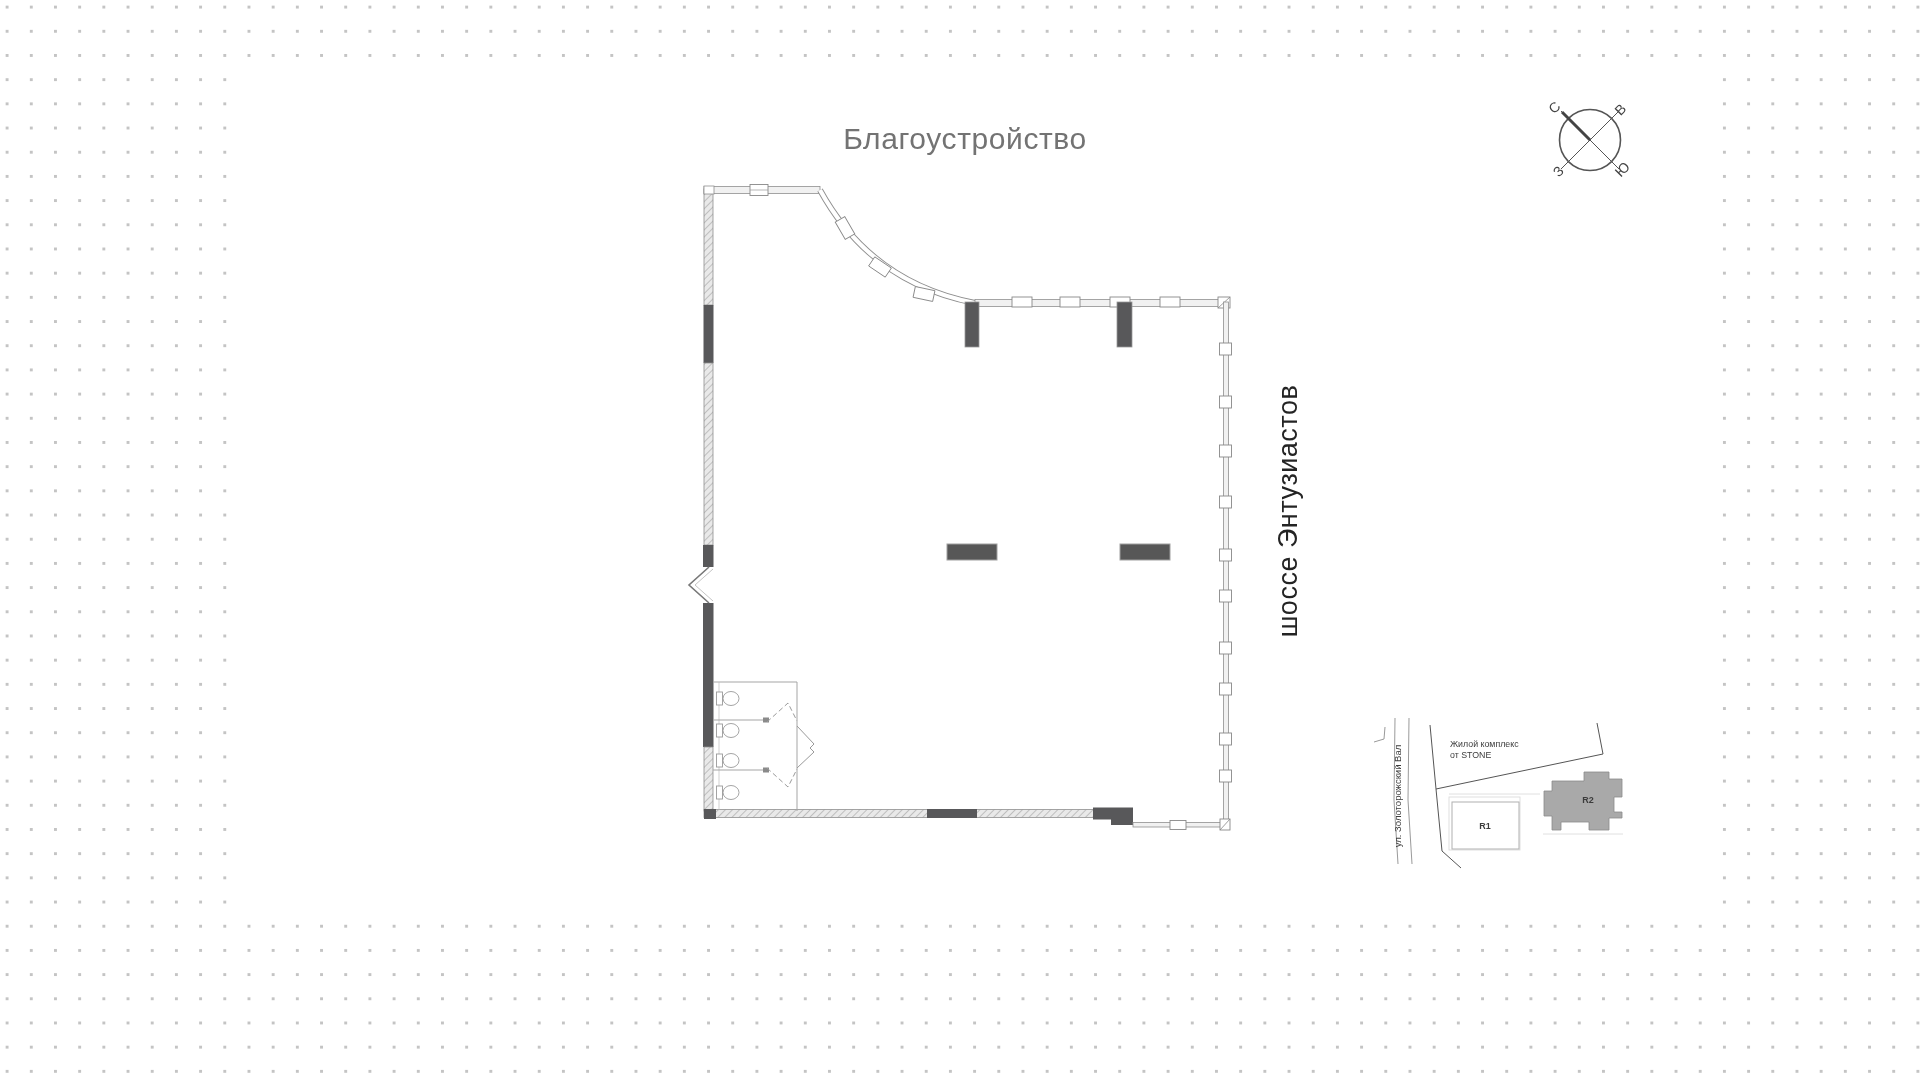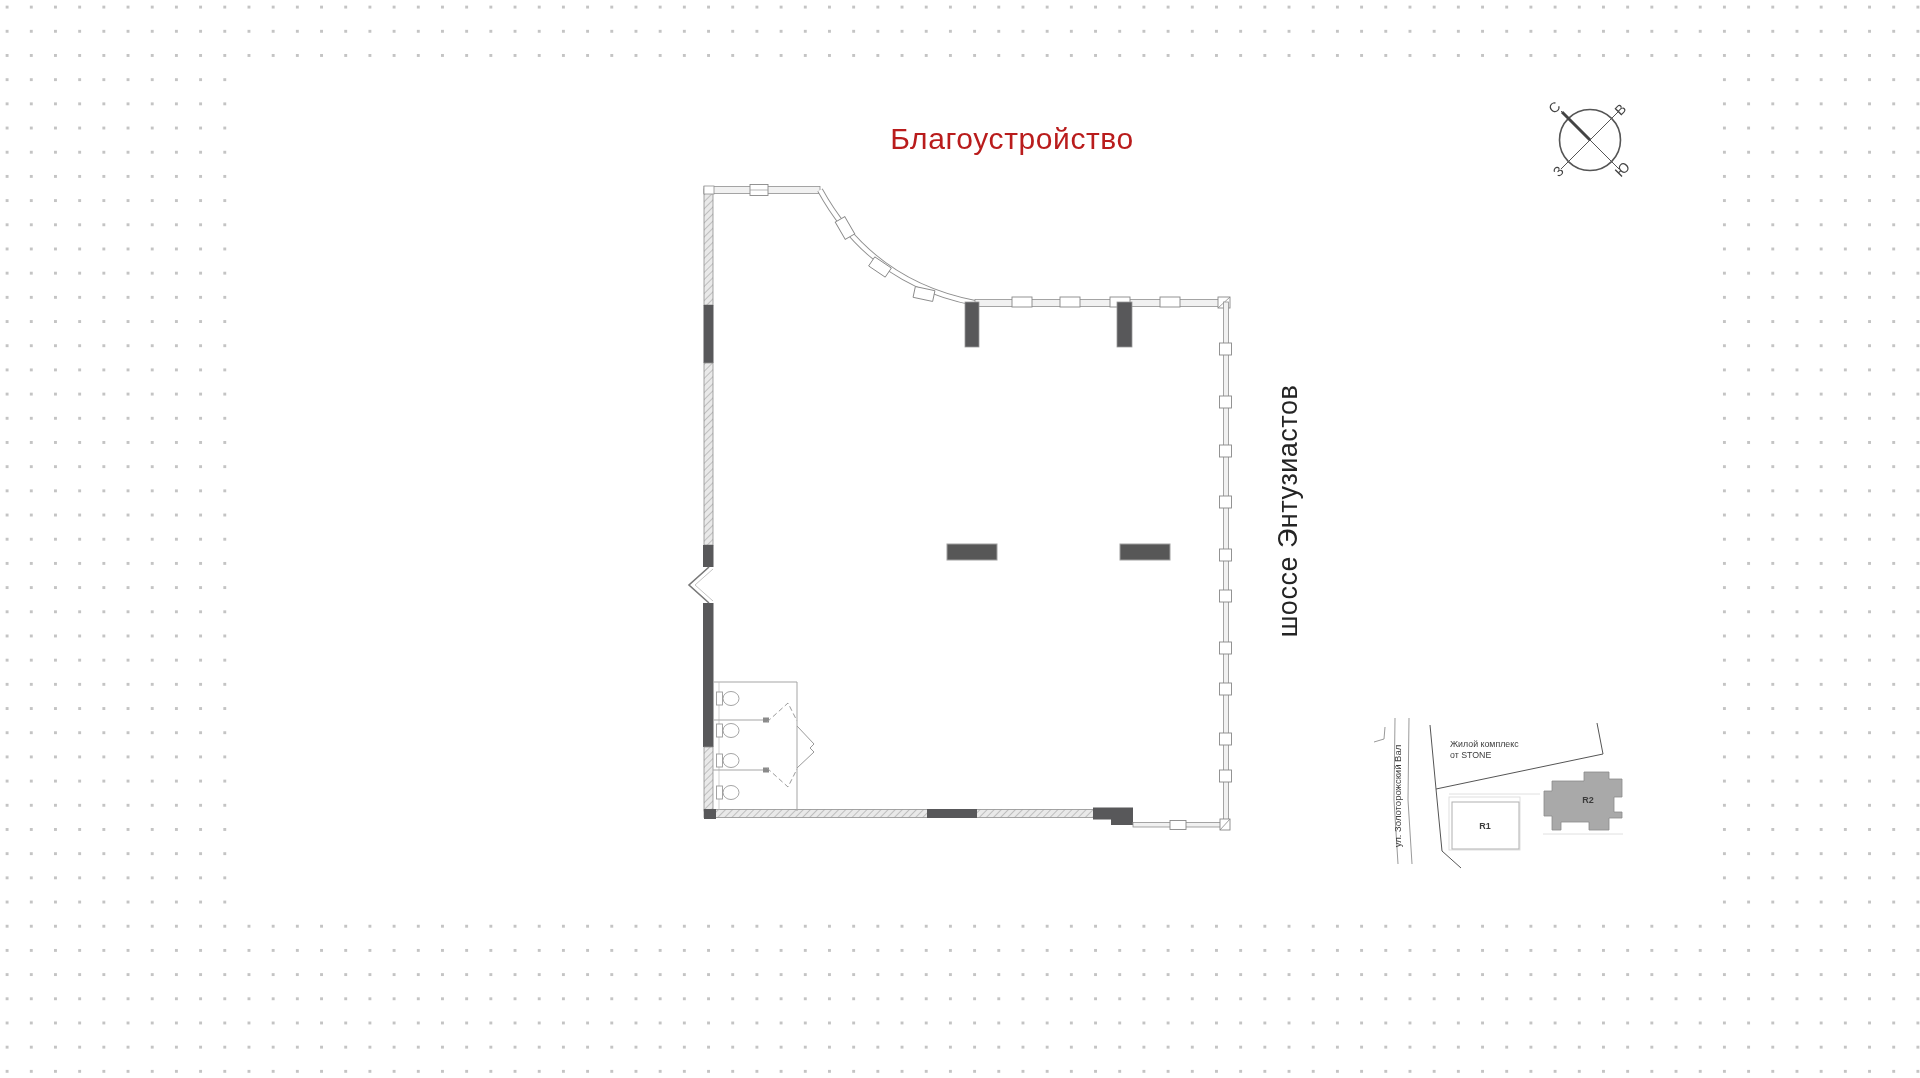--- a/index.html
+++ b/index.html
@@ -20,26 +20,26 @@
     background-position: -5px -5px;
   }
   .white-panel {
     position: absolute;
     left: 233px; top: 60px;
     width: 1469px; height: 848px;
     background: #ffffff;
   }
   .page-title {
     position: absolute;
-    left: 1012px; top: 122px;
+    left: 965px; top: 122px;
     transform: translateX(-50%);
     font-size: 30px;
     font-weight: 300;
     letter-spacing: 0.6px;
-    color: #b91c1c;
+    color: #737373;
     white-space: nowrap;
   }
   .highway-label {
     position: absolute;
     left: 1288px; top: 511px;
     transform: translate(-50%, -50%) rotate(-90deg);
     font-size: 27px;
     font-weight: 300;
     letter-spacing: 0.5px;
     color: #242424;

